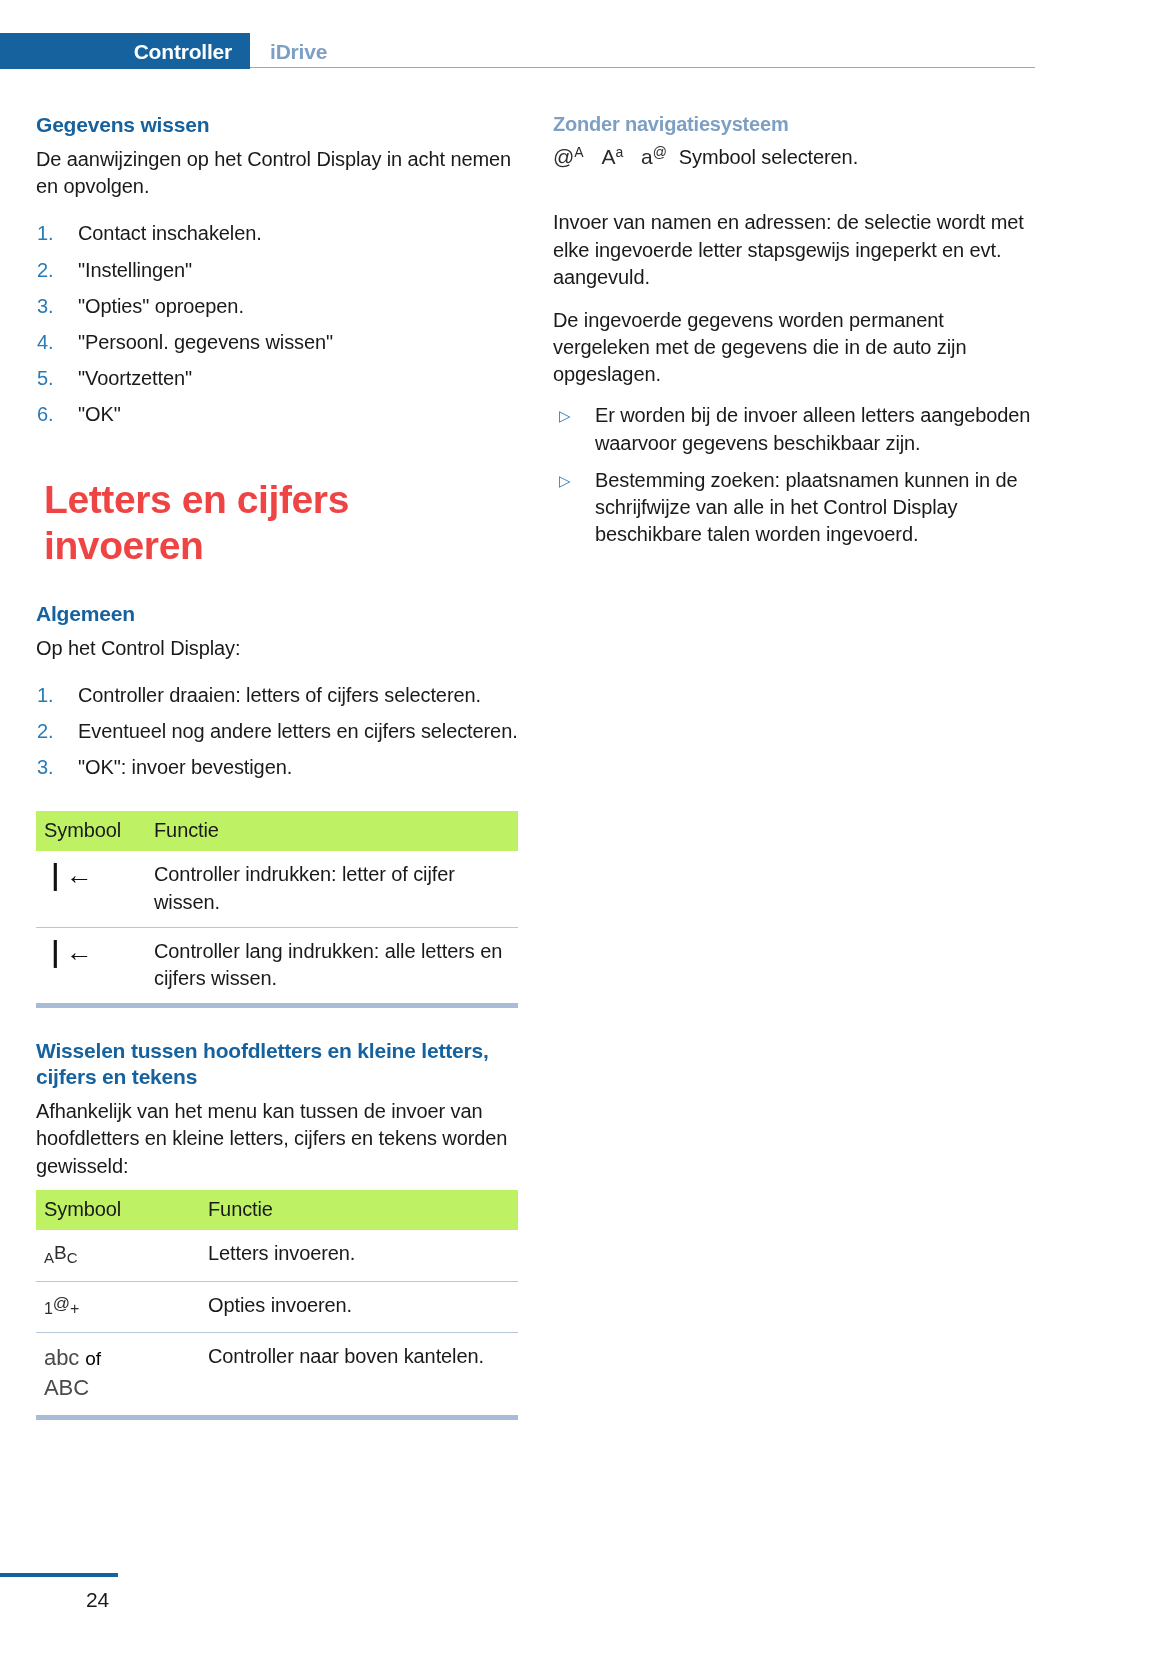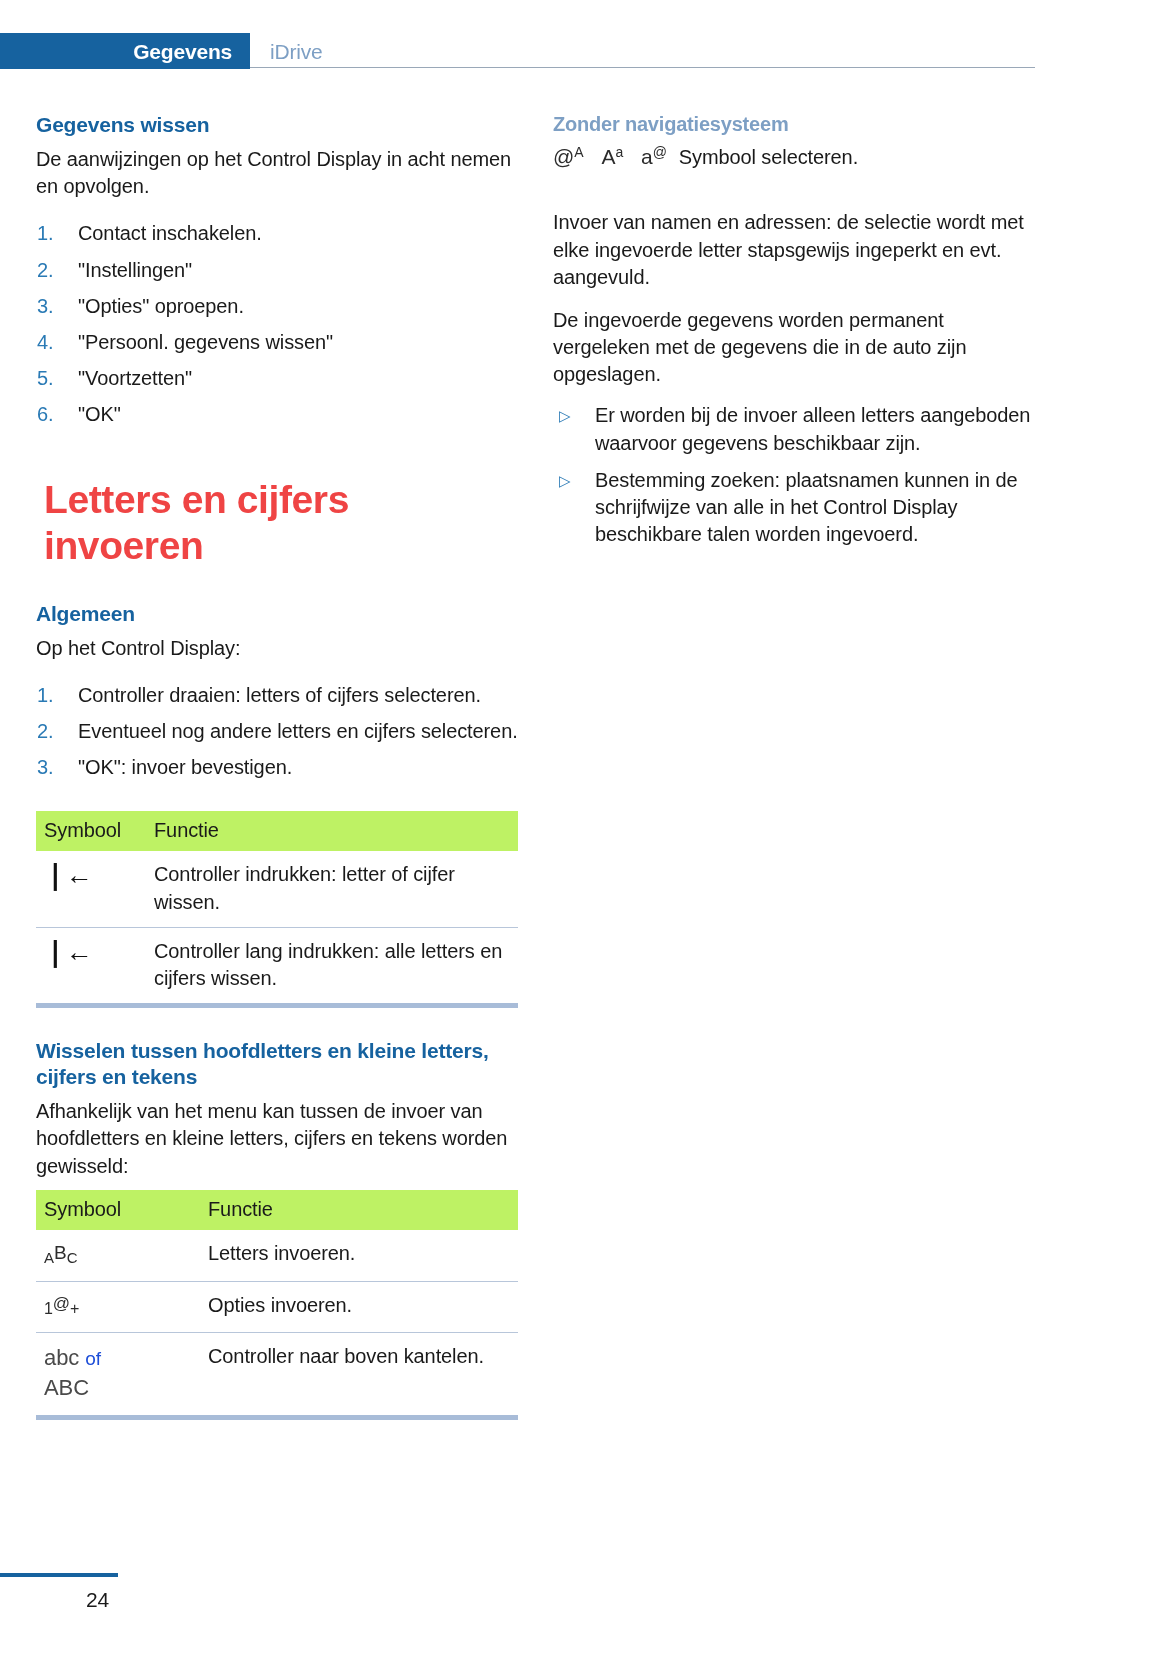--- a/index.html
+++ b/index.html
@@ -40,21 +40,21 @@
     font-size: 21px;
     font-weight: bold;
     letter-spacing: -0.2px;
   }
   .header-subtab {
     position: absolute;
     left: 270px;
     top: 7px;
     color: #7d9fc4;
     font-size: 21px;
-    font-weight: normal;
+    font-weight: bold;
     letter-spacing: -0.2px;
   }
   .header-rule {
     position: absolute;
     left: 250px;
     top: 67px;
     width: 785px;
     height: 1px;
     background: #9aa8b8;
   }
@@ -228,21 +228,21 @@
   .glyph-num .sm { font-size: 16px; }
   .glyph-num .up { font-size: 17px; vertical-align: 5px; }
   .glyph-case {
     font-size: 22px;
     color: #4a4a4a;
     line-height: 1.38;
     display: block;
   }
   .glyph-case .ofword {
     font-size: 19px;
-    color: #1d4ed8;
+    color: #000000;
   }
 
   
   .sym-inline-row {
     font-size: 20px;
     line-height: 1.36;
     letter-spacing: -0.1px;
     color: #1a1a1a;
     white-space: nowrap;
   }
@@ -271,21 +271,21 @@
     font-size: 21px;
     color: #1a1a1a;
     letter-spacing: -0.1px;
   }
 </style>
 </head>
 <body>
 
 <div class="header">
   <div class="header-tab">
-    <span class="header-tab-label">Gegevens</span>
+    <span class="header-tab-label">Controller</span>
   </div>
   <span class="header-subtab">iDrive</span>
 </div>
 <div class="header-rule"></div>
 
 <div class="col-left">
 
   <h3 class="section-head">Gegevens wissen</h3>
   <div class="sp-8"></div>
   <p class="body-text">De aanwijzingen op het Control Display in acht nemen en opvolgen.</p>

